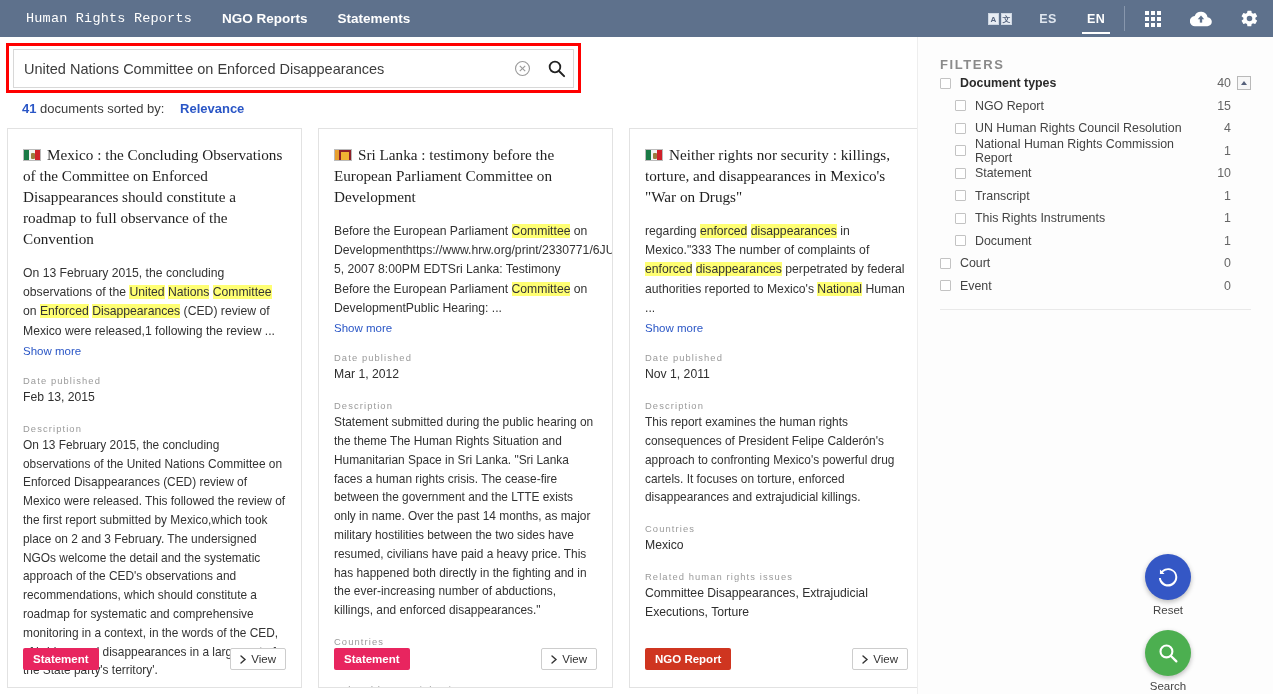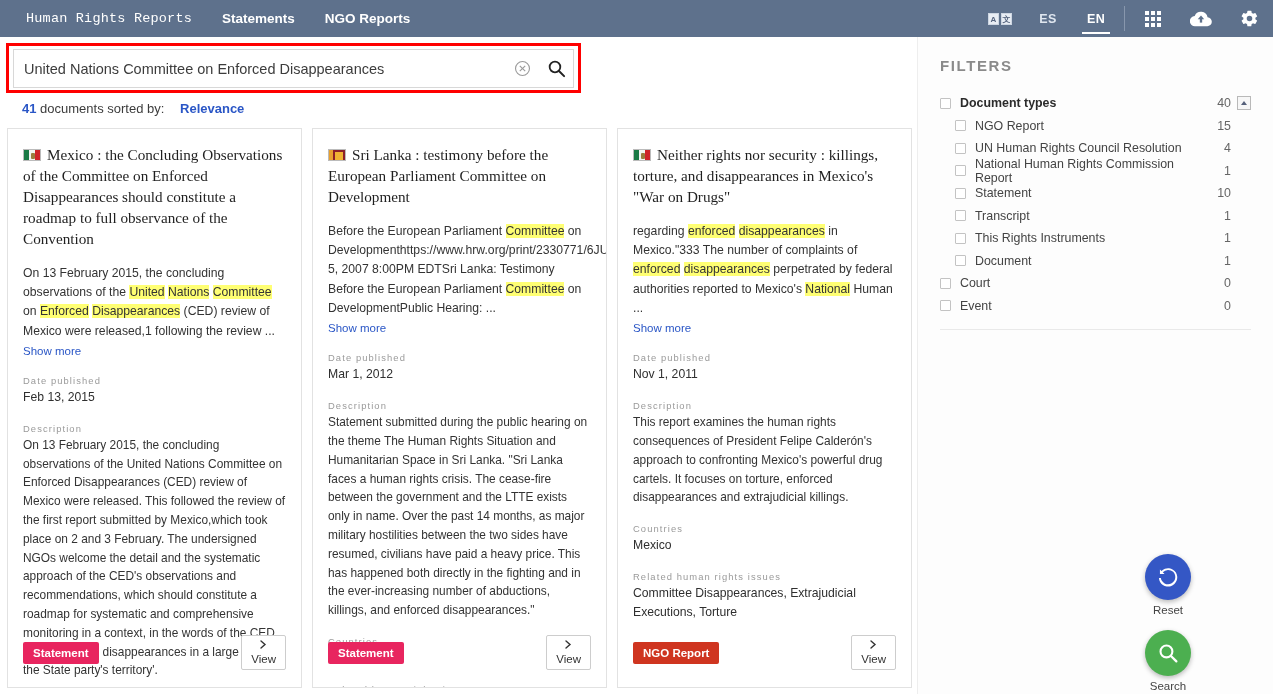--- a/index.html
+++ b/index.html
@@ -67,21 +67,21 @@
 
   
   .results-meta {
     position: absolute; top: 101px; left: 22px;
     font-size: 13px; color: #3c3c3c;
   }
   .results-meta b { color: #2a56c6; font-weight: bold; }
   .results-meta .sortlink { color: #2a56c6; font-weight: bold; margin-left: 12px; cursor: pointer; }
 
   
-  .cards { position: absolute; top: 128px; left: 7px; display: flex; gap: 10px; }
+  .cards { position: absolute; top: 128px; left: 7px; display: flex; gap: 16px; }
   .card {
     width: 295px; height: 560px; background: #ffffff;
     border: 1px solid #e2e2e2; padding: 16px 15px 0 15px;
     position: relative; overflow: hidden;
   }
   .card-title {
     font-family: "Liberation Serif", serif; font-size: 15.2px; line-height: 1.38;
     color: #1f1f1f; font-weight: normal; margin-bottom: 14px;
   }
   .flag { display: inline-block; width: 18px; height: 12px; vertical-align: -1px; margin-right: 6px; border: 0.5px solid #bbb; }
@@ -107,29 +107,29 @@
   }
   .tag {
     color: #ffffff; font-size: 11.5px; font-weight: bold;
     padding: 5px 10px; border-radius: 2px; white-space: nowrap;
   }
   .tag-statement { background: #e8255f; }
   .tag-ngo { background: #cf3520; }
   .view-btn {
     border: 1px solid #cdcdcd; background: #fff; color: #333;
     font-size: 11.5px; padding: 4px 9px; border-radius: 2px; cursor: pointer;
-    display: flex; align-items: center; gap: 4px; font-family: "Liberation Sans", sans-serif; flex-direction: column;
+    display: flex; align-items: center; gap: 4px; font-family: "Liberation Sans", sans-serif;
   }
 
   
   .filters {
     position: absolute; top: 37px; right: 0; width: 356px; height: 657px;
     background: #fdfdfd; border-left: 1px solid #eeeeee; padding: 20px 22px 0 22px;
   }
-  .filters-title { font-size: 15px; color: #8a8a8a; letter-spacing: 1.6px; font-weight: bold; margin-bottom: 18px; }
+  .filters-title { font-size: 13px; color: #8a8a8a; letter-spacing: 1.6px; font-weight: bold; }
   .frow { display: flex; align-items: center; height: 22.5px; }
   .frow.child { padding-left: 15px; }
   .cb {
     width: 11px; height: 11px; border: 1px solid #c3c3c3; background: #fff;
     margin-right: 9px; flex: 0 0 auto; cursor: pointer; border-radius: 1px;
   }
   .flabel { font-size: 12.4px; color: #444; flex: 1; }
   .frow.group .flabel { font-weight: bold; color: #2b2b2b; }
   .fcount { font-size: 12.4px; color: #666; text-align: right; min-width: 22px; }
   .collapse {
@@ -150,22 +150,22 @@
   .fab-reset { background: #3457c5; }
   .fab-search { background: #4caf50; }
   .fab-label { font-size: 11.5px; color: #444; margin-top: 4px; }
 </style>
 </head>
 <body>
 
 <div class="topbar">
   <div class="nav-left">
     <div class="nav-item mono">Human Rights Reports</div>
+    <div class="nav-item">NGO Reports</div>
     <div class="nav-item">Statements</div>
-    <div class="nav-item">NGO Reports</div>
   </div>
 
   <div class="nav-right">
     <div class="nav-icon">
       <span class="xl-box">
         <i>A</i>
         <i>文</i>
       </span>
     </div>
     <div class="lang">ES</div>

